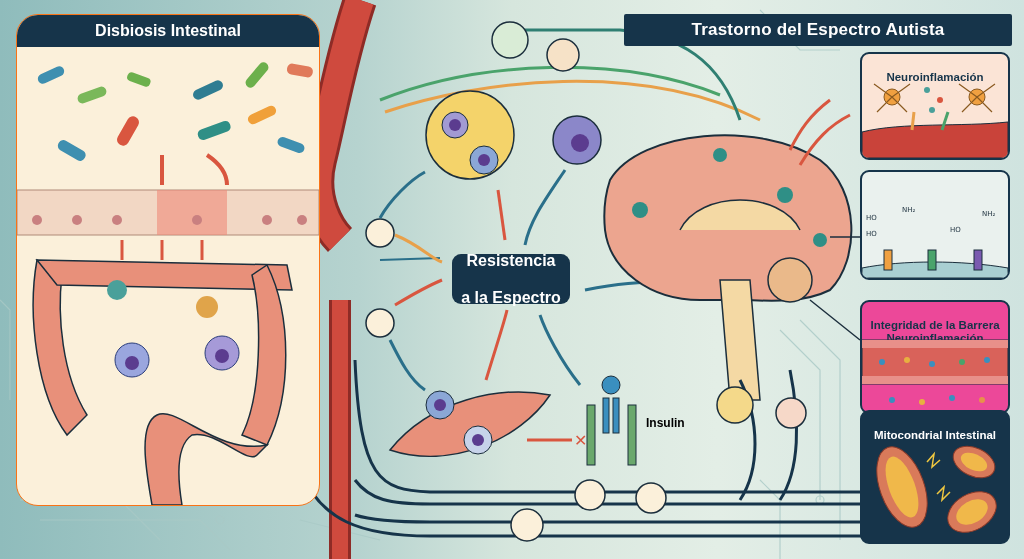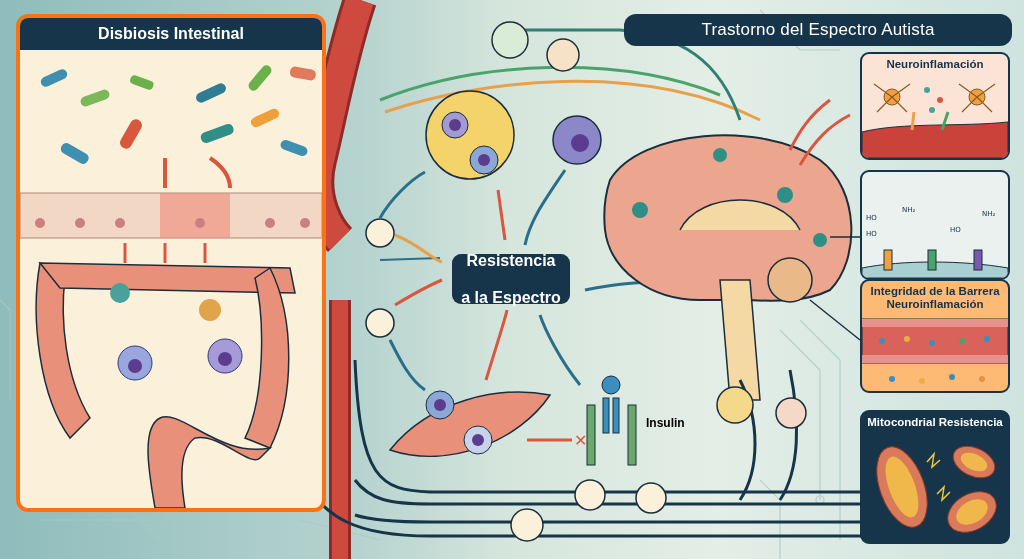--- a/index.html
+++ b/index.html
@@ -3,27 +3,27 @@
 <meta charset="utf-8">
 <style>
   html, body { margin: 0; padding: 0; }
   body {
     width: 1024px; height: 559px; overflow: hidden; position: relative;
     background: linear-gradient(90deg, #8fbcbc 0%, #b6d3cf 35%, #d6e6dd 50%, #e3eee6 70%, #cfe3df 100%);
     font-family: "DejaVu Sans", sans-serif;
   }
   svg.bg { position: absolute; left: 0; top: 0; }
   .title-bar {
-    position: absolute; background: #16344a; color: #fff; font-weight: normal;
-    border-radius: 12px; display: flex; align-items: center; justify-content: center;
+    position: absolute; background: #16344a; color: #fff; font-weight: bold;
+    border-radius: 2px; display: flex; align-items: center; justify-content: center;
     font-family: "Liberation Sans", sans-serif; font-size: 17px; letter-spacing: .2px;
   }
   .gut-panel {
     position: absolute; left: 16px; top: 14px; width: 302px; height: 490px;
-    background: #fbf0da; border: 4px solid #f97316; border-radius: 12px; overflow: hidden;
+    background: #fbf0da; border: 1px solid #f97316; border-radius: 22px; overflow: hidden;
   }
   .gut-header {
     position: absolute; left: 0; top: 0; width: 100%; height: 32px; background: #16344a;
     color: #fff; font-weight: bold; font-size: 16px; font-family: "Liberation Sans", sans-serif;
     display: flex; align-items: center; justify-content: center;
   }
   .center-box {
     position: absolute; left: 452px; top: 254px; width: 118px; height: 50px;
     background: #16344a; border-radius: 9px; color: #fff; font-weight: bold;
     font-family: "Liberation Sans", sans-serif; font-size: 16px; line-height: 19px;
@@ -32,21 +32,21 @@
   .insulin-label {
     position: absolute; left: 646px; top: 416px; font-weight: bold; font-size: 12px;
     color: #000000; font-family: "Liberation Sans", sans-serif;
   }
   .side-panel {
     position: absolute; left: 860px; width: 146px; border: 2px solid #16344a;
     border-radius: 9px; overflow: hidden;
   }
   .side-title {
     text-align: center; font-weight: bold; font-family: "Liberation Sans", sans-serif;
-    font-size: 11.5px; line-height: 13px; color: #16344a; padding-top: 4px;
+    font-size: 11.5px; line-height: 13px; color: #16344a; padding-top: 4px; margin-top: 13px;
   }
   .side-panel svg { position: absolute; left: 0; bottom: 0; }
 </style>
 </head>
 <body>
 
 <svg class="bg" width="1024" height="559">
   <g stroke="#a9c9c6" stroke-width="1.2" fill="none" opacity=".8">
     <path d="M0 300 L10 310 L10 400"></path>
       <path d="M20 500 L120 500 L160 540"></path>
@@ -229,21 +229,21 @@
     <text x="40" y="10" font-size="7" fill="#1b2e3c">NH₂</text>
     <text x="120" y="14" font-size="7" fill="#1b2e3c">NH₂</text>
     <text x="88" y="30" font-size="7" fill="#1b2e3c">HO</text>
     <path d="M0 66 C40 58 100 58 146 66 L146 76 L0 76 Z" fill="#a9cfd2" stroke="#1b2e3c"></path>
     <rect x="22" y="48" width="8" height="20" fill="#f0a040" stroke="#1b2e3c"></rect>
     <rect x="66" y="48" width="8" height="20" fill="#4aa36b" stroke="#1b2e3c"></rect>
     <rect x="112" y="48" width="8" height="20" fill="#7a5ab0" stroke="#1b2e3c"></rect>
   </svg>
 </div>
 
-<div class="side-panel" style="top:279px;height:110px;background:#fdba74;">
+<div class="side-panel" style="top:300px;height:110px;background:#ec4899;">
   <div class="side-title">
     <div>Integridad de la Barrera</div>
     <div>Neuroinflamación</div>
   </div>
   <svg width="146" height="80">
     <rect x="0" y="8" width="146" height="44" fill="#d9625a" stroke="#1b2e3c"></rect>
     <rect x="0" y="8" width="146" height="8" fill="#e8908a"></rect>
     <rect x="0" y="44" width="146" height="8" fill="#e8908a"></rect>
     <circle cx="20" cy="30" r="3" fill="#3a8fbf"></circle>
       <circle cx="45" cy="28" r="3" fill="#e8b040"></circle>
@@ -251,21 +251,21 @@
       <circle cx="100" cy="30" r="3" fill="#4aa36b"></circle>
     <circle cx="125" cy="28" r="3" fill="#3a8fbf"></circle>
     <circle cx="30" cy="68" r="3" fill="#3a8fbf"></circle>
       <circle cx="60" cy="70" r="3" fill="#e8b040"></circle>
     <circle cx="90" cy="66" r="3" fill="#3a8fbf"></circle>
       <circle cx="120" cy="68" r="3" fill="#e8904a"></circle>
   </svg>
 </div>
 
 <div class="side-panel" style="top:410px;height:130px;background:#16344a;border-color:#16344a;">
-  <div class="side-title" style="color:#fff;">Mitocondrial Resistencia</div>
+  <div class="side-title" style="color:#fff;">Mitocondrial Intestinal</div>
   <svg width="146" height="110">
     <ellipse cx="40" cy="55" rx="22" ry="42" fill="#d97a5a" stroke="#8a3a2a" transform="rotate(-20 40 55)"></ellipse>
     <ellipse cx="40" cy="55" rx="13" ry="32" fill="#f0b84a" transform="rotate(-20 40 55)"></ellipse>
     <ellipse cx="112" cy="30" rx="22" ry="14" fill="#d97a5a" stroke="#8a3a2a" transform="rotate(25 112 30)"></ellipse>
     <ellipse cx="112" cy="30" rx="14" ry="8" fill="#f0b84a" transform="rotate(25 112 30)"></ellipse>
     <ellipse cx="110" cy="80" rx="26" ry="18" fill="#d97a5a" stroke="#8a3a2a" transform="rotate(-30 110 80)"></ellipse>
     <ellipse cx="110" cy="80" rx="17" ry="11" fill="#f0b84a" transform="rotate(-30 110 80)"></ellipse>
     <path d="M65 30 L72 22 L70 35 L78 28" stroke="#f0c840" stroke-width="1.5" fill="none"></path>
     <path d="M75 62 L82 55 L80 68 L88 60" stroke="#f0c840" stroke-width="1.5" fill="none"></path>
   </svg>

